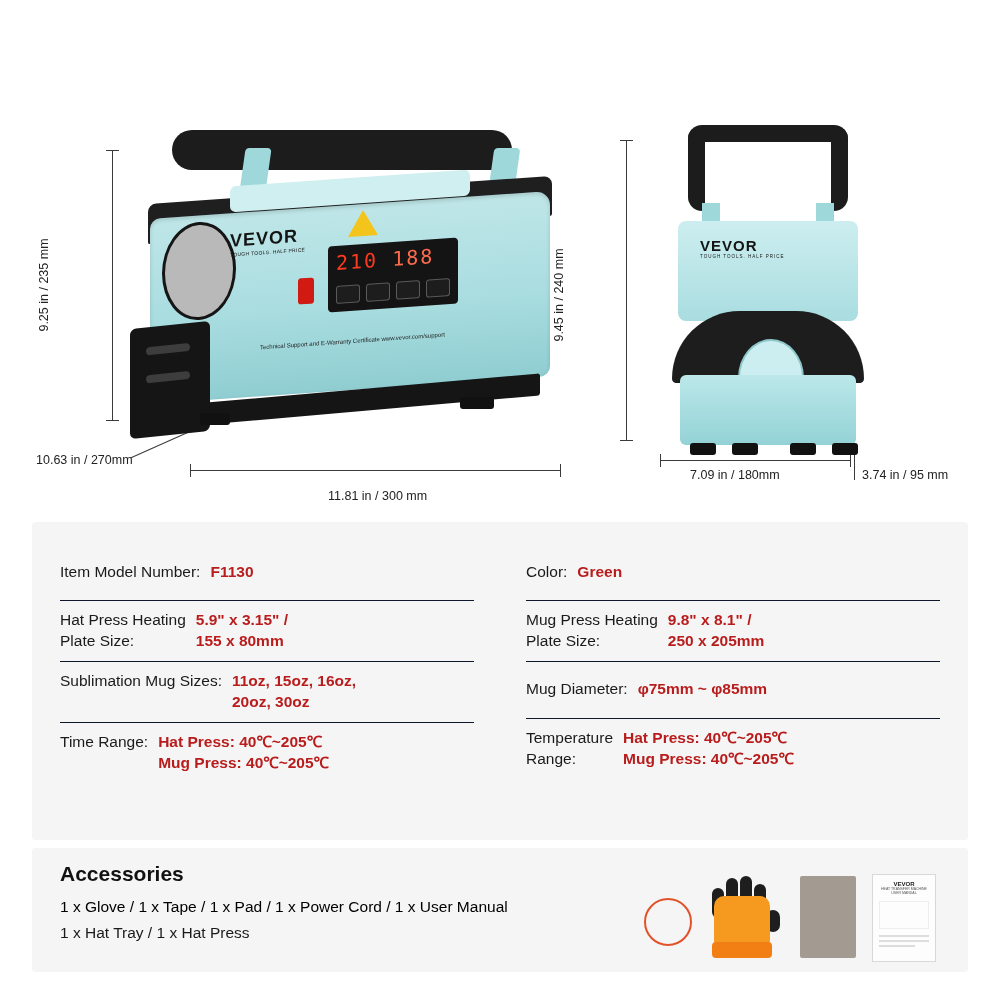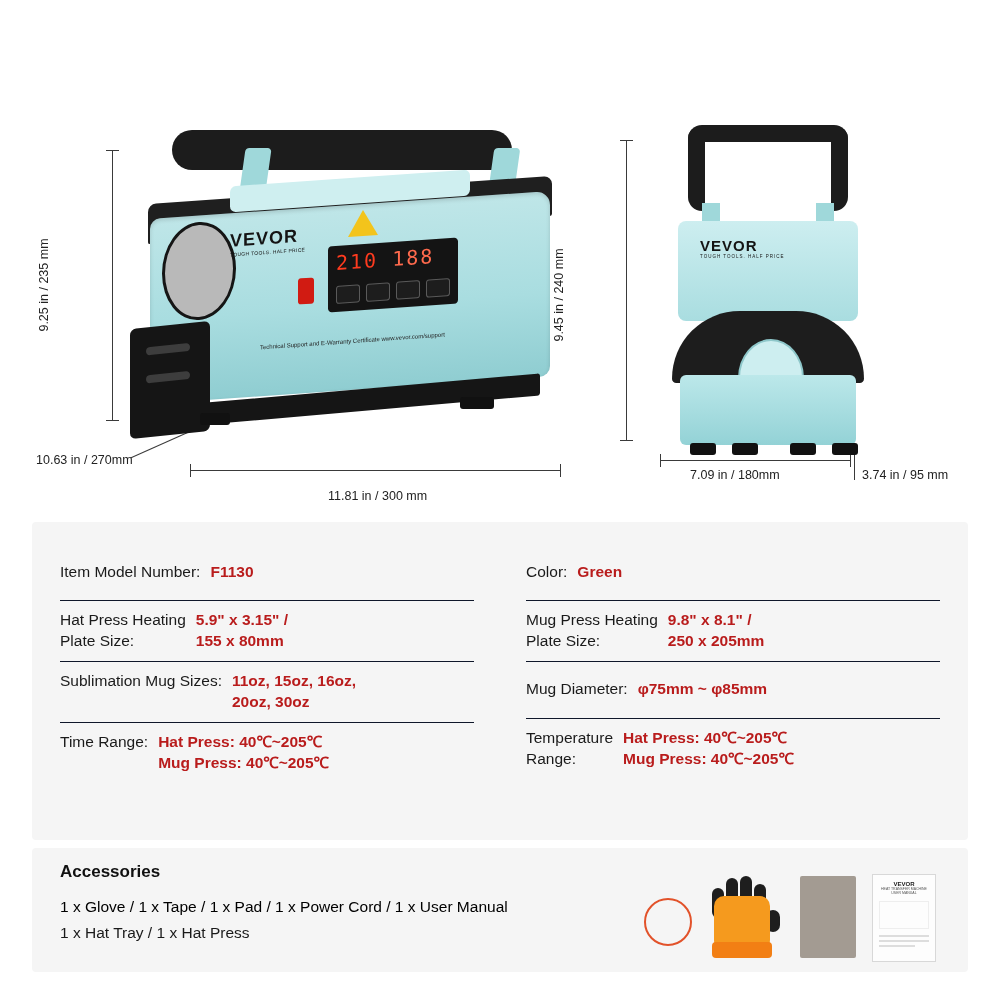--- a/index.html
+++ b/index.html
@@ -144,21 +144,21 @@
   .spec-row:last-child{border-bottom:none;}
   .spec-label{font-size:15.5px;color:#1a1a1a;line-height:1.35;white-space:pre-line;}
   .spec-value{font-size:15.5px;color:#b91c1c;font-weight:bold;line-height:1.35;white-space:pre-line;margin-left:10px;}
   .spec-row.center-v{align-items:center;}
 
   
   .acc{
     position:absolute;left:32px;top:848px;width:936px;height:124px;
     background:#f5f5f5;border-radius:4px;
   }
-  .acc-title{position:absolute;left:28px;top:14px;font-size:17px;font-weight:bold;color:#111;}
+  .acc-title{position:absolute;left:28px;top:14px;font-size:21px;font-weight:bold;color:#111;}
   .acc-line1{position:absolute;left:28px;top:50px;font-size:15.5px;color:#000000;}
   .acc-line2{position:absolute;left:28px;top:76px;font-size:15.5px;color:#1a1a1a;}
 
   .acc-imgs{position:absolute;right:24px;top:14px;width:300px;height:96px;}
   .acc-ring{
     position:absolute;left:0px;top:36px;width:44px;height:44px;border:2.5px solid #e2522a;border-radius:50%;
   }
   .acc-glove{position:absolute;left:54px;top:8px;width:86px;height:88px;}
   .g-palm{position:absolute;left:16px;top:26px;width:56px;height:58px;background:#f59a1e;border-radius:10px 10px 14px 14px;}
   .g-tip{position:absolute;background:#1e1e1e;border-radius:8px;}

